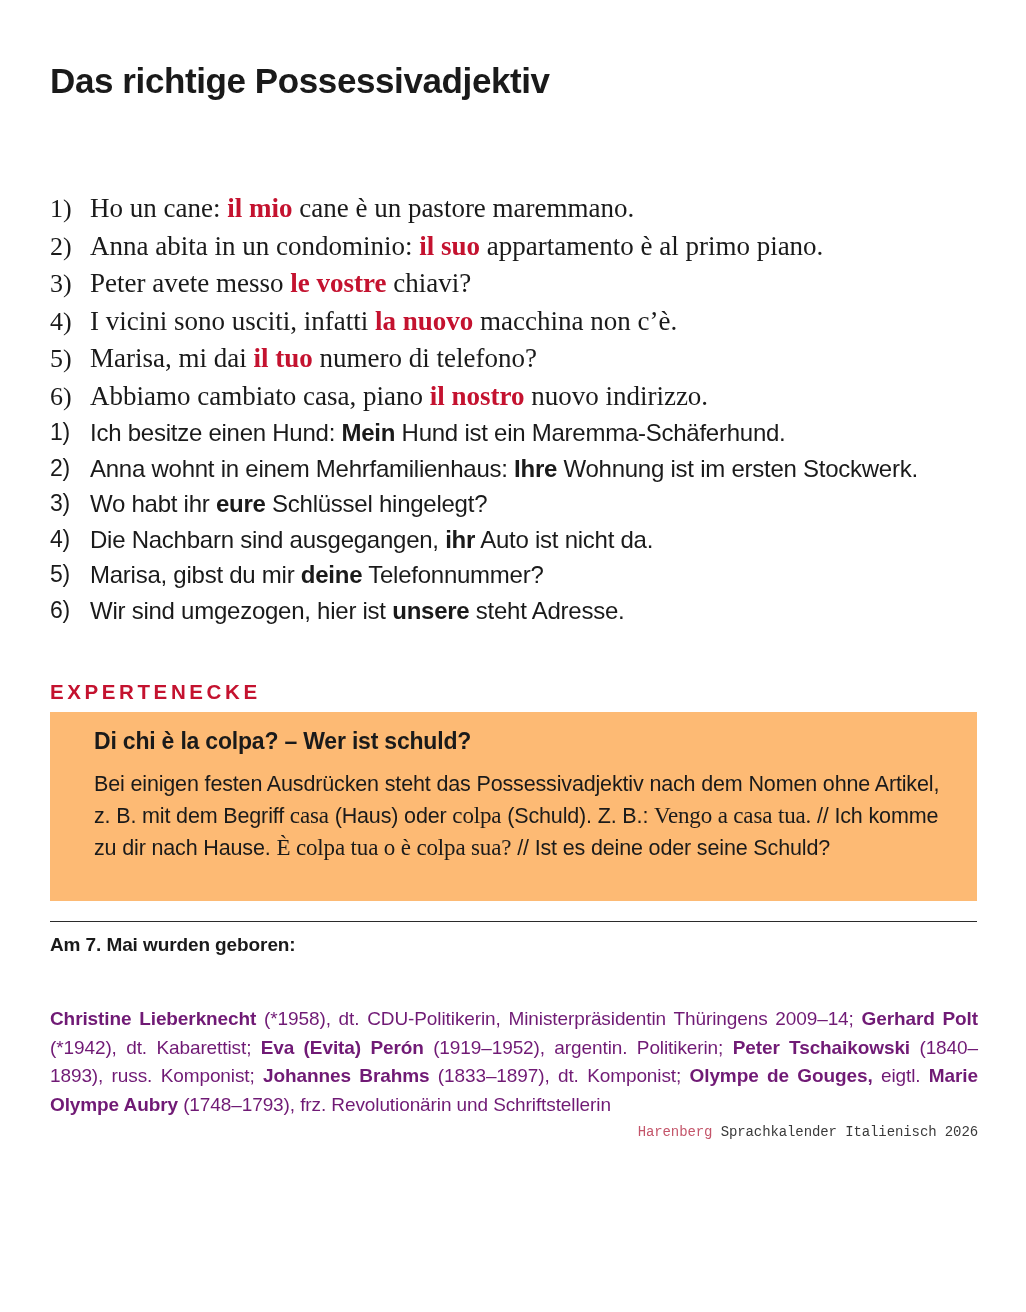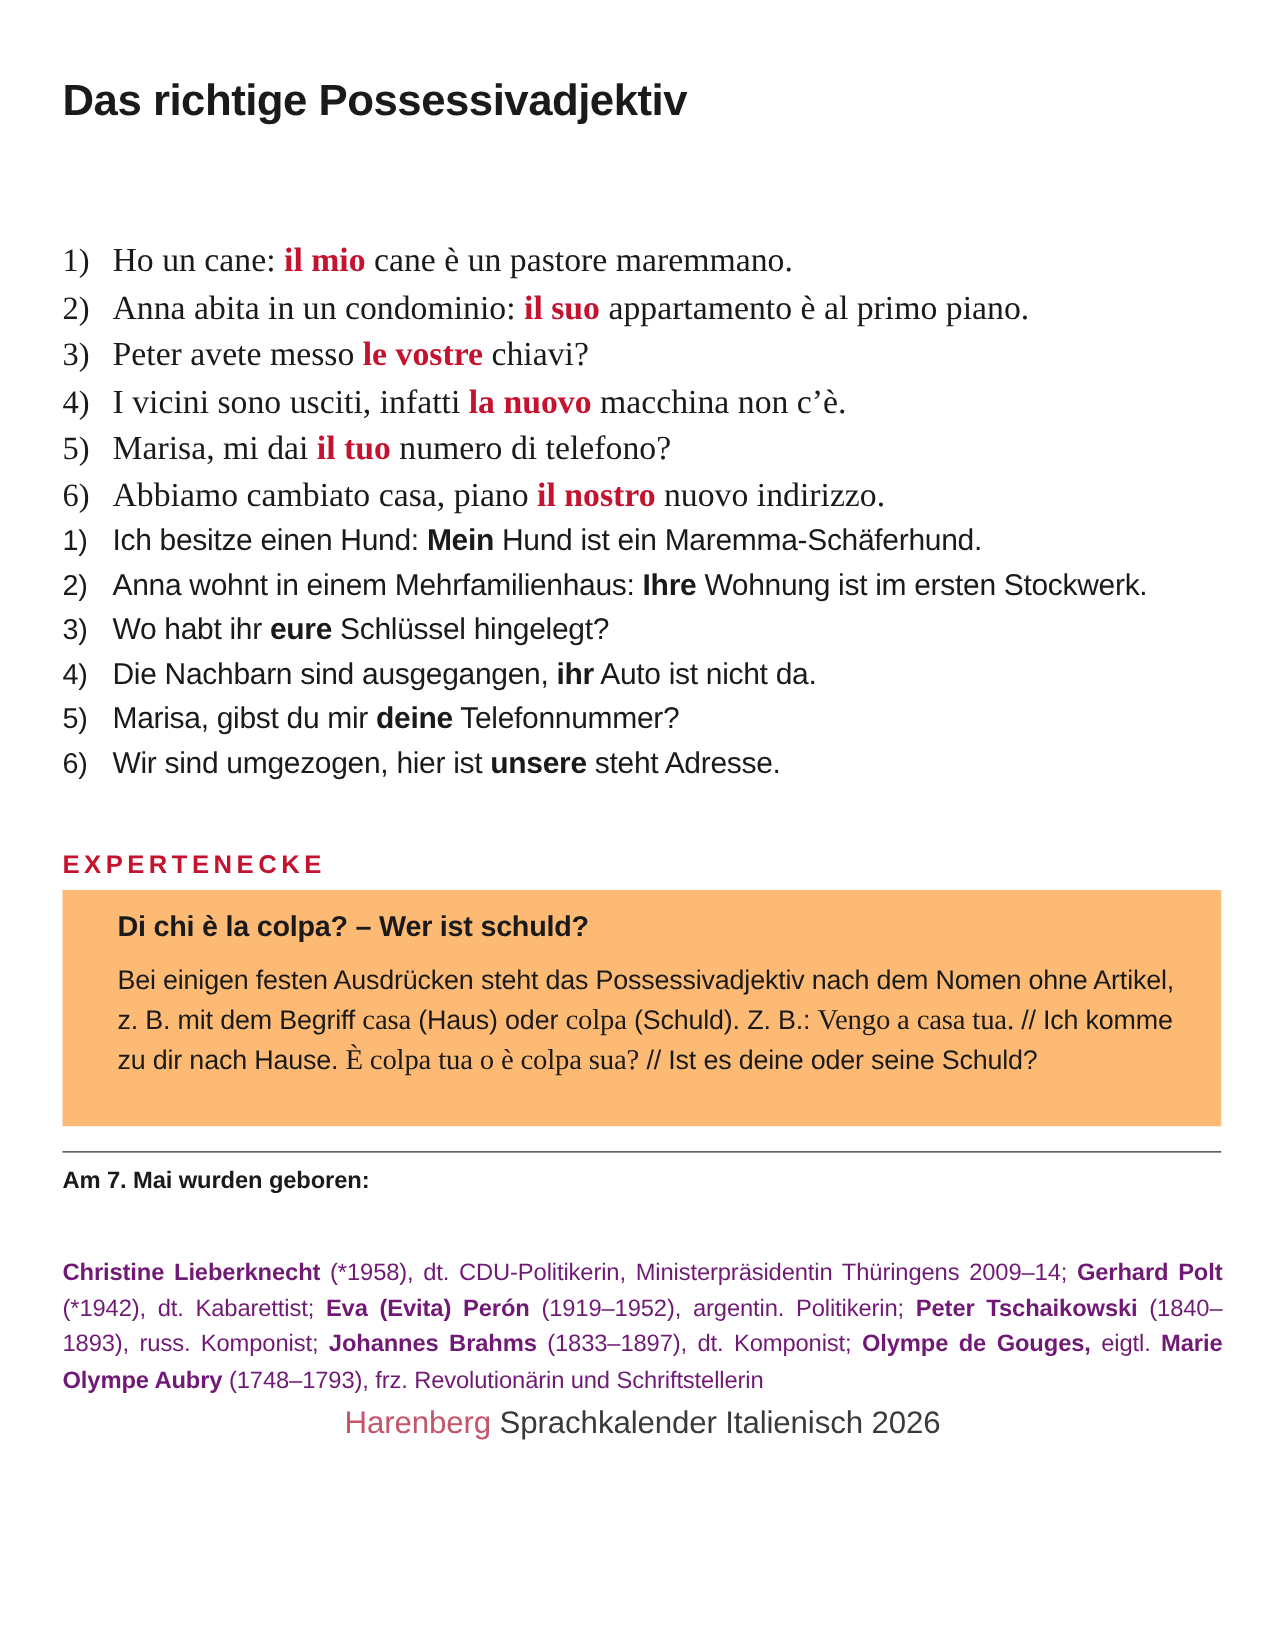--- a/index.html
+++ b/index.html
@@ -181,24 +181,25 @@
     margin-top: 37px;
   }
   .births-body b { font-weight: bold; }
 
   
   .footer {
     position: absolute;
     left: 50px;
     top: 1124px;
     width: 928px;
-    text-align: center;
-    font-size: 25px;
+    text-align: right;
+    font-size: 14px;
     color: #3a3a3a;
     letter-spacing: -0.1px;
+    font-family: Liberation Mono, monospace;
   }
   .footer .brand {
     color: #c4556a;
   }
 </style>
 </head>
 <body>
 
 <div class="page">
 

